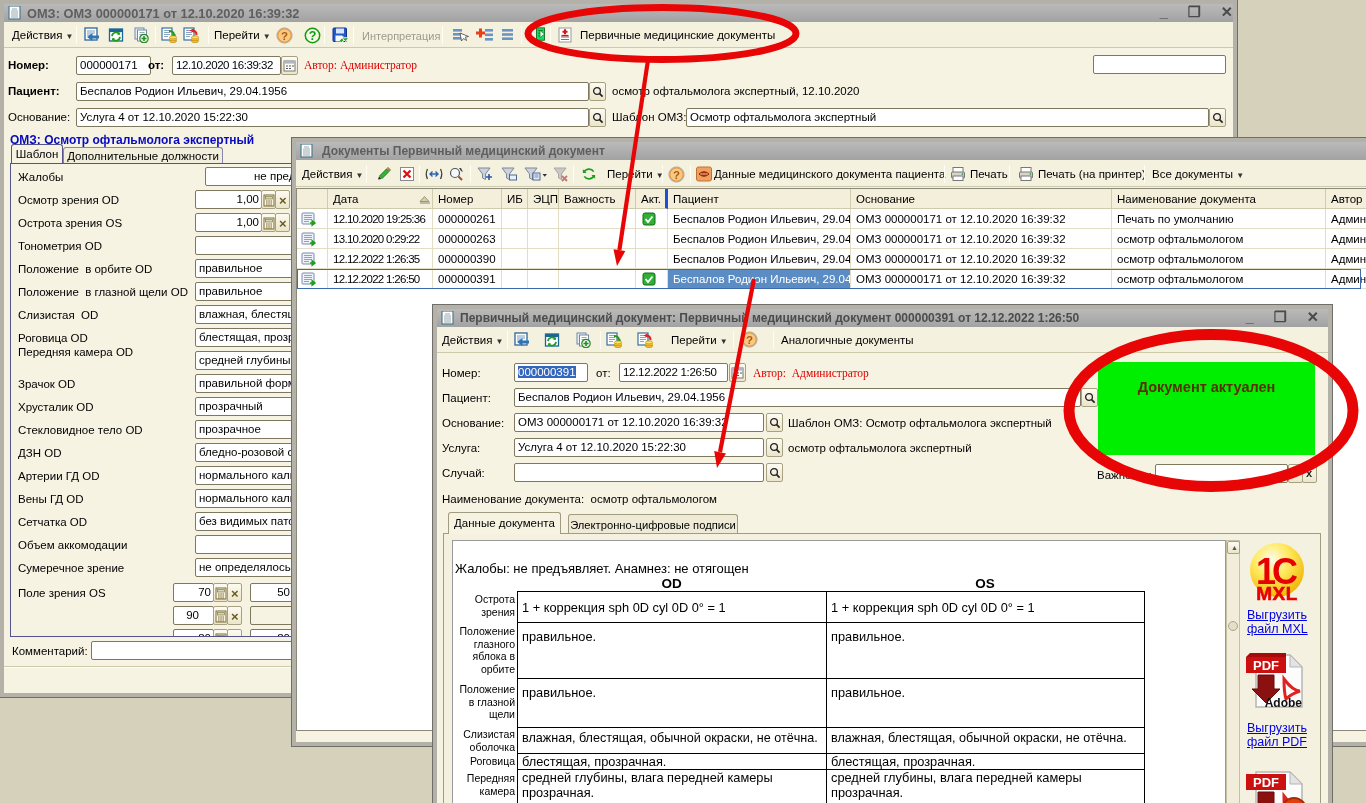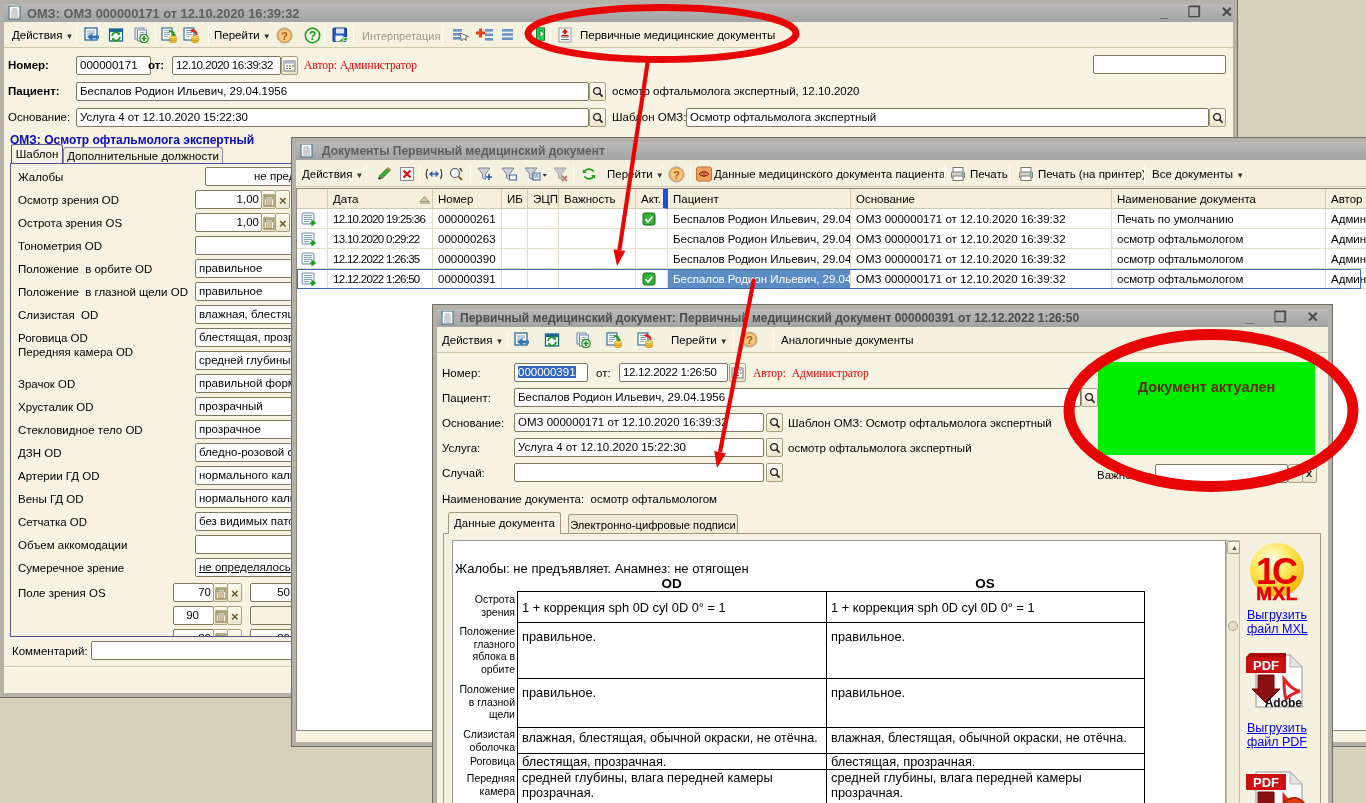--- a/index.html
+++ b/index.html
@@ -209,21 +209,21 @@
 <div class="inp" style="left:195px;top:443px;width:105px;">бледно-розовой окр</div>
 <span class="lbl" style="left:18px;top:470px;">Артерии ГД OD</span>
 <div class="inp" style="left:195px;top:466px;width:105px;">нормального калибр</div>
 <span class="lbl" style="left:18px;top:493px;">Вены ГД OD</span>
 <div class="inp" style="left:195px;top:489px;width:105px;">нормального калибр</div>
 <span class="lbl" style="left:18px;top:516px;">Сетчатка OD</span>
 <div class="inp" style="left:195px;top:512px;width:105px;">без видимых патоло</div>
 <span class="lbl" style="left:18px;top:539px;">Объем аккомодации</span>
 <div class="inp" style="left:195px;top:535px;width:105px;"></div>
 <span class="lbl" style="left:18px;top:562px;">Сумеречное зрение</span>
-<div class="inp" style="left:195px;top:558px;width:105px;text-decoration:underline;">не определялось</div>
+<div class="inp" style="left:195px;top:558px;width:105px;">не определялось</div>
 <span class="lbl" style="left:18px;top:587px;">Поле зрения OS</span>
 <div class="inp" style="left:173px;top:583px;width:41px;text-align:right;padding-right:2px">70</div>
 <div class="bt" style="left:213px;top:583px;width:15px;"><svg width="12" height="13" viewBox="0 0 12 13" style="margin:3px 0 0 1px">
         <rect x="1" y="1" width="10" height="11" fill="#f8f4e4" stroke="#7a6a30"></rect>
         <rect x="2.5" y="2.5" width="7" height="2.5" fill="#cfd6c2" stroke="#7a6a30" stroke-width=".6"></rect>
         <path d="M3 7h1.6M5.2 7h1.6M7.4 7h1.6M3 9h1.6M5.2 9h1.6M7.4 9h1.6M3 11h1.6M5.2 11h1.6M7.4 11h1.6" stroke="#7a6a30" stroke-width="1.1"></path>
       </svg></div>
 <div class="bt" style="left:227px;top:583px;width:15px;">
       <span style="position:absolute;left:3px;top:2px;font-weight:bold;color:#6b5a20;font-size:13px">×</span>
     </div>
@@ -346,21 +346,21 @@
 <span class="ti" style="left:856px;top:8px">Все документы <span class="drop">▼</span></span>
 </div>
 
 <div style="position:absolute;left:4px;top:50px;right:4px;bottom:15px;background:#fff;border:1px solid #8a8878;border-right:none"></div>
 <div style="position:absolute;left:5px;top:51px;width:31px;height:20px;background:#f3efdb;border-right:1px solid #cfcbad;border-bottom:1px solid #cfcbad;padding:4px 0 0 5px;overflow:hidden;white-space:nowrap"></div>
 <div style="position:absolute;left:36px;top:51px;width:105px;height:20px;background:#f3efdb;border-right:1px solid #cfcbad;border-bottom:1px solid #cfcbad;padding:4px 0 0 5px;overflow:hidden;white-space:nowrap">Дата</div>
 <div style="position:absolute;left:141px;top:51px;width:69px;height:20px;background:#f3efdb;border-right:1px solid #cfcbad;border-bottom:1px solid #cfcbad;padding:4px 0 0 5px;overflow:hidden;white-space:nowrap">Номер</div>
 <div style="position:absolute;left:210px;top:51px;width:26px;height:20px;background:#f3efdb;border-right:1px solid #cfcbad;border-bottom:1px solid #cfcbad;padding:4px 0 0 5px;overflow:hidden;white-space:nowrap">ИБ</div>
 <div style="position:absolute;left:236px;top:51px;width:31px;height:20px;background:#f3efdb;border-right:1px solid #cfcbad;border-bottom:1px solid #cfcbad;padding:4px 0 0 5px;overflow:hidden;white-space:nowrap">ЭЦП</div>
 <div style="position:absolute;left:267px;top:51px;width:77px;height:20px;background:#f3efdb;border-right:1px solid #cfcbad;border-bottom:1px solid #cfcbad;padding:4px 0 0 5px;overflow:hidden;white-space:nowrap">Важность</div>
-<div style="position:absolute;left:344px;top:51px;width:32px;height:20px;background:#f3efdb;border-right:5px solid #1d4ed8;border-bottom:1px solid #cfcbad;padding:4px 0 0 5px;overflow:hidden;white-space:nowrap">Акт.</div>
+<div style="position:absolute;left:344px;top:51px;width:32px;height:20px;background:#f3efdb;border-right:3px solid #1d4ed8;border-bottom:1px solid #cfcbad;padding:4px 0 0 5px;overflow:hidden;white-space:nowrap">Акт.</div>
 <div style="position:absolute;left:376px;top:51px;width:183px;height:20px;background:#f3efdb;border-right:1px solid #cfcbad;border-bottom:1px solid #cfcbad;padding:4px 0 0 5px;overflow:hidden;white-space:nowrap">Пациент</div>
 <div style="position:absolute;left:559px;top:51px;width:261px;height:20px;background:#f3efdb;border-right:1px solid #cfcbad;border-bottom:1px solid #cfcbad;padding:4px 0 0 5px;overflow:hidden;white-space:nowrap">Основание</div>
 <div style="position:absolute;left:820px;top:51px;width:214px;height:20px;background:#f3efdb;border-right:1px solid #cfcbad;border-bottom:1px solid #cfcbad;padding:4px 0 0 5px;overflow:hidden;white-space:nowrap">Наименование документа</div>
 <div style="position:absolute;left:1034px;top:51px;width:46px;height:20px;background:#f3efdb;border-right:1px solid #cfcbad;border-bottom:1px solid #cfcbad;padding:4px 0 0 5px;overflow:hidden;white-space:nowrap">Автор</div>
 <svg style="position:absolute;left:127px;top:57px" width="12" height="9" viewBox="0 0 12 9">
       <path d="M1 6.5 5.5 1.5 10 6.5z" fill="#d8cfa8" stroke="#8a8468" stroke-width=".8"></path>
       <path d="M1 8h10" stroke="#8a8468"></path>
     </svg>
 <div style="position:absolute;left:5px;top:71px;width:31px;height:20px;border-right:1px solid #e2dec6;border-bottom:1px solid #e2dec6;padding:4px 0 0 5px;overflow:hidden;white-space:nowrap">
       <svg style="position:absolute;left:4px;top:3px" width="17" height="15" viewBox="0 0 17 15">

